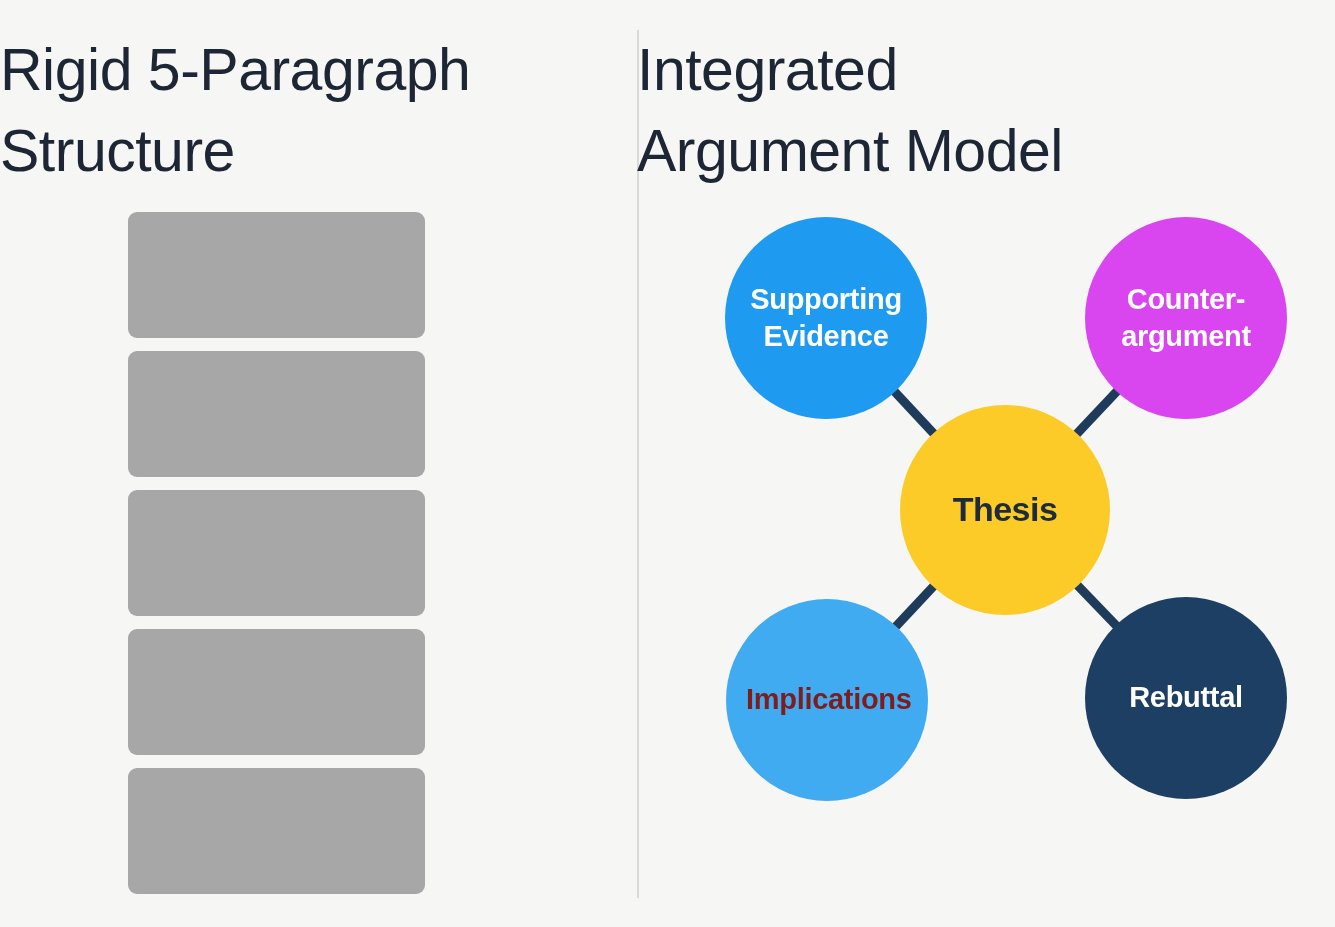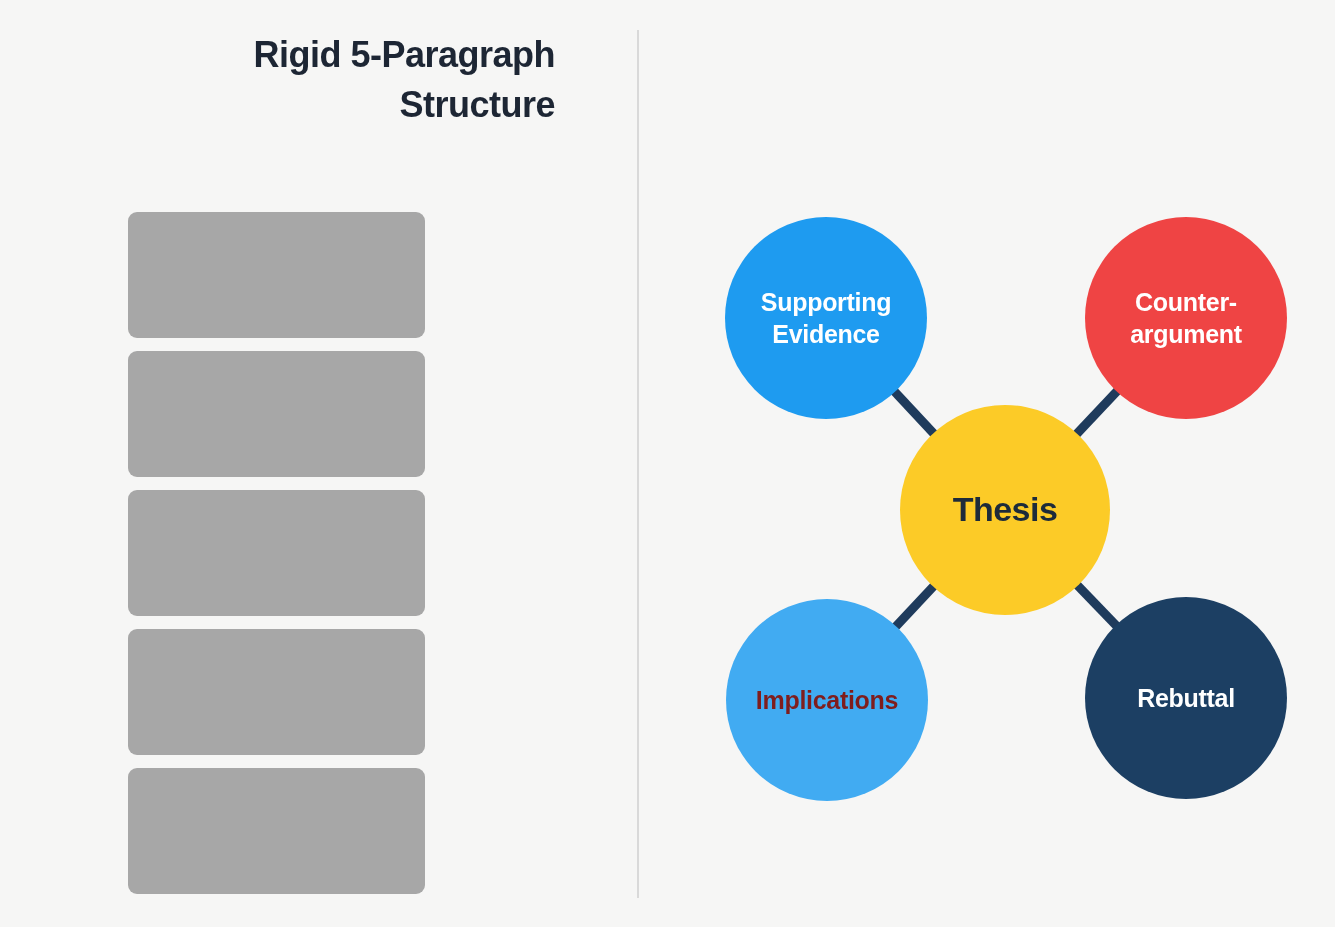--- a/index.html
+++ b/index.html
@@ -12,23 +12,23 @@
   }
   .panel { position: absolute; top: 0; height: 927px; }
   .panel.left  { left: 0;    width: 637px; }
   .panel.right { left: 637px; width: 698px; }
 
   .panel-title {
     position: absolute;
     top: 30px;
     left: 0;
     width: 100%;
-    text-align: right;
-    font-size: 36px;
-    font-weight: 700;
+    text-align: left;
+    font-size: 59px;
+    font-weight: 400;
     line-height: 1.38;
     color: #1D2634;
     white-space: pre-line;
     letter-spacing: -0.5px;
   }
   .panel.left .panel-title { width: 555px; }
 
   .divider {
     position: absolute;
     left: 637px;
@@ -68,21 +68,21 @@
     display: flex;
     align-items: center;
     justify-content: center;
     text-align: center;
   }
   .node span {
     display: block;
     width: 100%;
     padding: 0 20px;
     font-weight: 800;
-    font-size: 25px;
+    font-size: 29px;
     line-height: 1.28;
     color: #FFFFFF;
     letter-spacing: -0.3px;
   }
   .node.outer { width: 202px; height: 202px; }
   .node.center-node { width: 210px; height: 210px; left: 263px; top: 405px; }
   .node.center-node span { font-size: 34px; letter-spacing: -0.5px; }
   .node.top-left     { left: 88px;  top: 217px; }
   .node.top-right    { left: 448px; top: 217px; }
   .node.bottom-left  { left: 89px;  top: 599px; }
@@ -98,33 +98,35 @@
   <div class="block" style="background-color: rgb(167, 167, 167);"></div>
   <div class="block" style="background-color: rgb(167, 167, 167);"></div>
   <div class="block" style="background-color: rgb(167, 167, 167);"></div>
   <div class="block" style="background-color: rgb(167, 167, 167);"></div>
   <div class="block" style="background-color: rgb(167, 167, 167);"></div>
 </section>
 
 <div class="divider" style="background-color: rgb(217, 217, 217);"></div>
 
 <section class="panel right">
+  <h1 class="panel-title" style="color: rgb(29, 38, 52);">Integrated
+Argument Model</h1>
 
   <svg class="connectors" viewBox="0 0 698 927" xmlns="http://www.w3.org/2000/svg" style="stroke: rgb(31, 59, 92);">
     <line x1="368" y1="510" x2="189" y2="318"></line>
     <line x1="368" y1="510" x2="549" y2="318"></line>
     <line x1="368" y1="510" x2="190" y2="700"></line>
     <line x1="368" y1="510" x2="549" y2="698"></line>
   </svg>
 
   <div class="node outer top-left" style="background-color: rgb(30, 155, 240);">
     <span style="color: rgb(255, 255, 255);">Supporting Evidence</span>
   </div>
 
-  <div class="node outer top-right" style="background-color: #ef4444;">
+  <div class="node outer top-right" style="background-color: #d946ef;">
     <span style="color: rgb(255, 255, 255);">Counter-argument</span>
   </div>
 
   <div class="node center-node" style="background-color: rgb(252, 203, 39);">
     <span style="color: rgb(29, 43, 58);">Thesis</span>
   </div>
 
   <div class="node outer bottom-left" style="background-color: rgb(65, 171, 242);">
     <span style="color: #7f1d1d;">Implications</span>
   </div>

